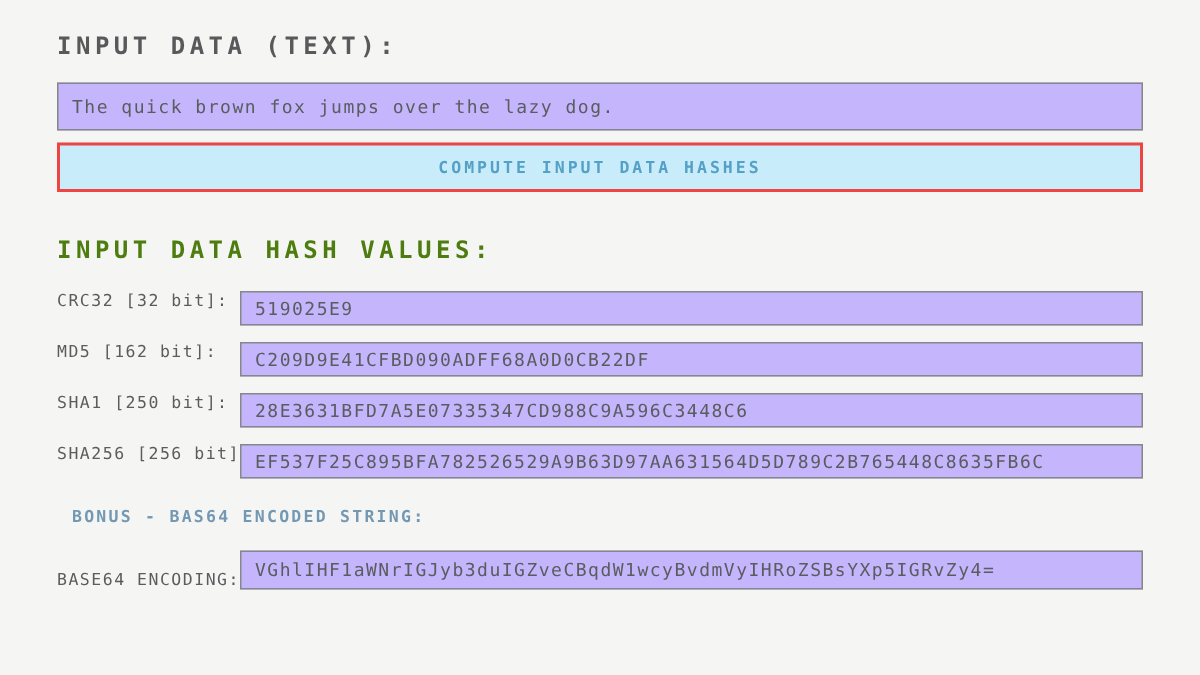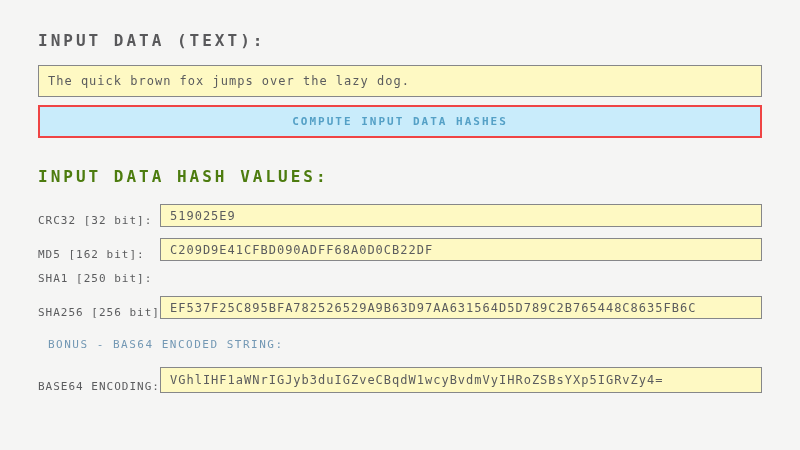--- a/index.html
+++ b/index.html
@@ -4,30 +4,30 @@
 <style>
   * { box-sizing: border-box; margin: 0; padding: 0; }
   html, body { width: 800px; height: 450px; overflow: hidden; }
   body {
     background: #f5f5f4;
     font-family: "DejaVu Sans Mono", "Liberation Mono", monospace;
     color: #5b5c5e;
     padding: 0 38px;
   }
   .h1 {
-    margin-top: 31px;
+    margin-top: 21px;
     font-size: 16px;
     font-weight: bold;
     letter-spacing: 3px;
     color: #59595b;
     white-space: nowrap;
   }
   .text-field {
     width: 100%;
-    background: #fef9c3;
+    background: #c4b5fd;
     border: 1px solid #868789;
     color: #5b5c5e;
     font-family: "DejaVu Sans Mono", "Liberation Mono", monospace;
     font-size: 12px;
     letter-spacing: 1px;
     padding: 0 9px;
     display: flex;
     align-items: center;
     white-space: nowrap;
     overflow: hidden;
@@ -57,39 +57,39 @@
     margin-top: 29px;
     font-size: 16px;
     font-weight: bold;
     letter-spacing: 3px;
     color: #4d7c0f;
     white-space: nowrap;
   }
   .rows { margin-top: 18px; }
   .hash-row {
     display: flex;
-    align-items: flex-end;
+    align-items: flex-start;
     margin-bottom: 11px;
   }
   .hash-label {
     width: 122px;
     flex: 0 0 122px;
     font-size: 11px;
     letter-spacing: 1px;
     color: #5b5c5e;
     white-space: nowrap;
   }
   .hash-value {
     flex: 1;
     height: 23px;
   }
   .bonus-title {
     margin-top: 19px;
     font-size: 11px;
-    font-weight: normal;
+    font-weight: bold;
     letter-spacing: 1.5px;
     color: #7398b4;
     white-space: nowrap;
     padding-left: 10px;
   }
   .b64-row {
     margin-top: 16px;
     display: flex;
     align-items: flex-end;
   }
@@ -119,20 +119,23 @@
 
   <div class="hash-row">
     <div class="hash-label">MD5 [162 bit]:</div>
     <div class="text-field hash-value">
       <span>C209D9E41CFBD090ADFF68A0D0CB22DF</span>
     </div>
   </div>
 
   <div class="hash-row">
     <div class="hash-label">SHA1 [250 bit]:</div>
+    <div class="text-field hash-value">
+      <span>28E3631BFD7A5E07335347CD988C9A596C3448C6</span>
+    </div>
   </div>
 
   <div class="hash-row">
     <div class="hash-label">SHA256 [256 bit]:</div>
     <div class="text-field hash-value">
       <span>EF537F25C895BFA782526529A9B63D97AA631564D5D789C2B765448C8635FB6C</span>
     </div>
   </div>
 
 </div>

